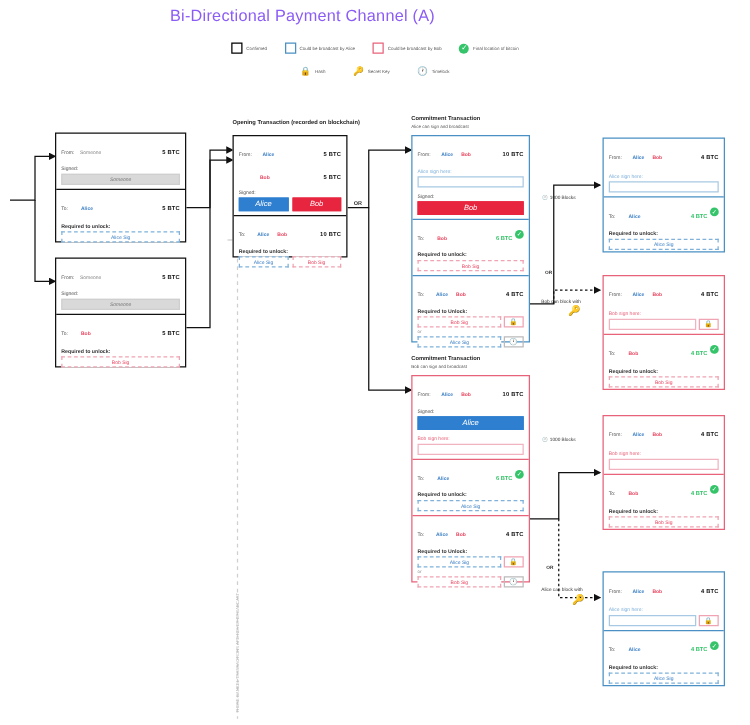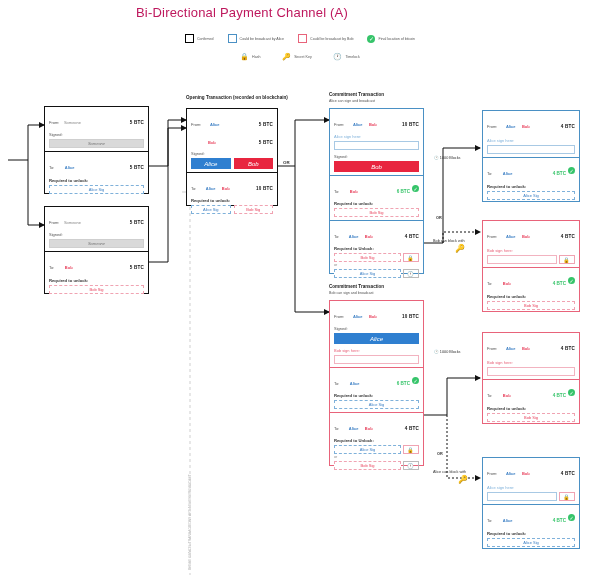--- a/index.html
+++ b/index.html
@@ -1,18 +1,18 @@
 <!DOCTYPE html>
 <html><head>
 <meta charset="utf-8">
 <style>
   html,body{margin:0;padding:0;}
   body{width:600px;height:580px;background:#ffffff;font-family:"Liberation Sans",sans-serif;position:relative;overflow:hidden;color:#333;}
   .canvas{position:absolute;left:0;top:0;width:600px;height:580px;}
-  .title{position:absolute;left:0;top:5px;width:484px;text-align:center;font-size:13px;color:#be185d;font-weight:400;letter-spacing:.2px;}
+  .title{position:absolute;left:0;top:5px;width:484px;text-align:center;font-size:13px;color:#8b5cf6;font-weight:400;letter-spacing:.2px;}
   
   .legend{position:absolute;left:0;top:34px;width:600px;display:flex;justify-content:center;gap:14px;align-items:center;}
   .legend2{position:absolute;left:0;top:53px;width:600px;display:flex;justify-content:center;gap:22px;align-items:center;}
   .lg{display:flex;align-items:center;gap:3px;font-size:3.6px;color:#555;}
   .swatch{width:7px;height:7px;border:1.4px solid #000;background:#fff;}
   .sw-blue{border-color:#4a90c4;}
   .sw-red{border-color:#e8637a;}
   .dot{width:8px;height:8px;border-radius:50%;background:#36c46a;display:flex;align-items:center;justify-content:center;color:#fff;font-size:6px;line-height:1;}
   .lgi{font-size:7px;color:#444;}
   

